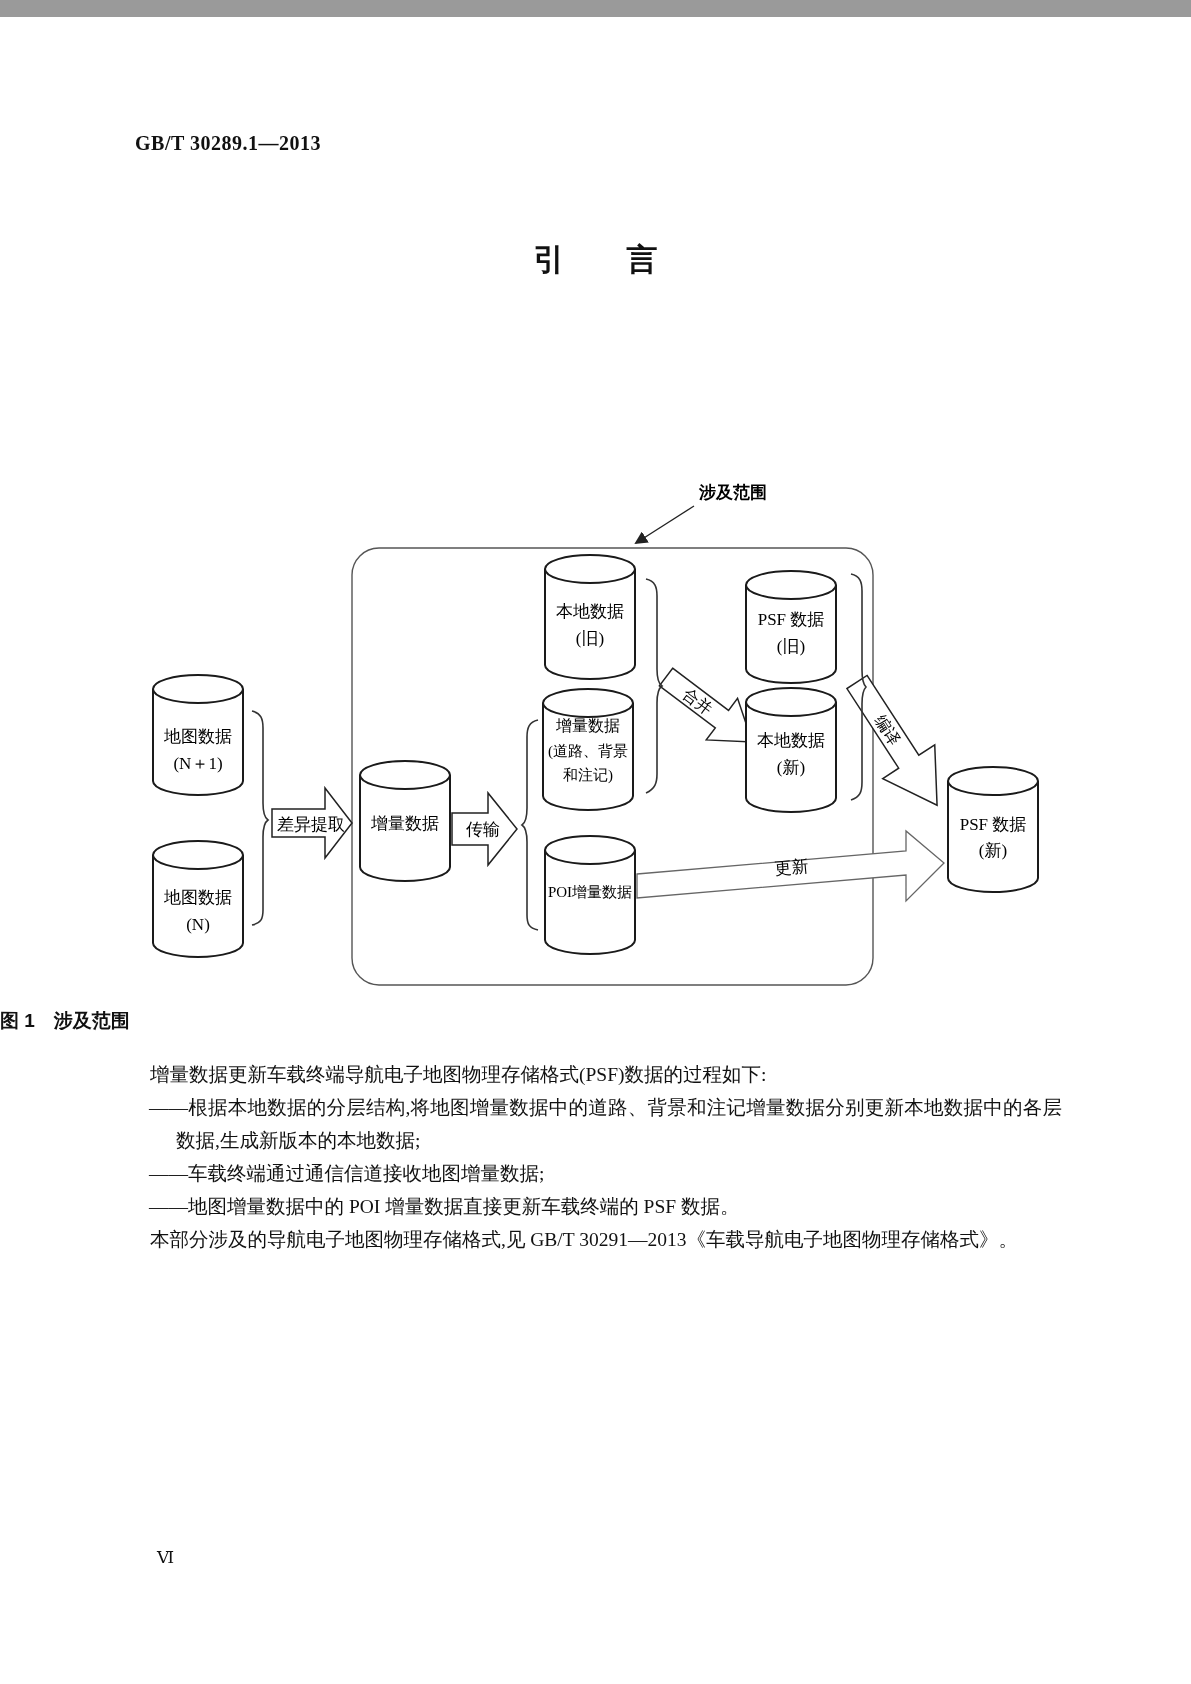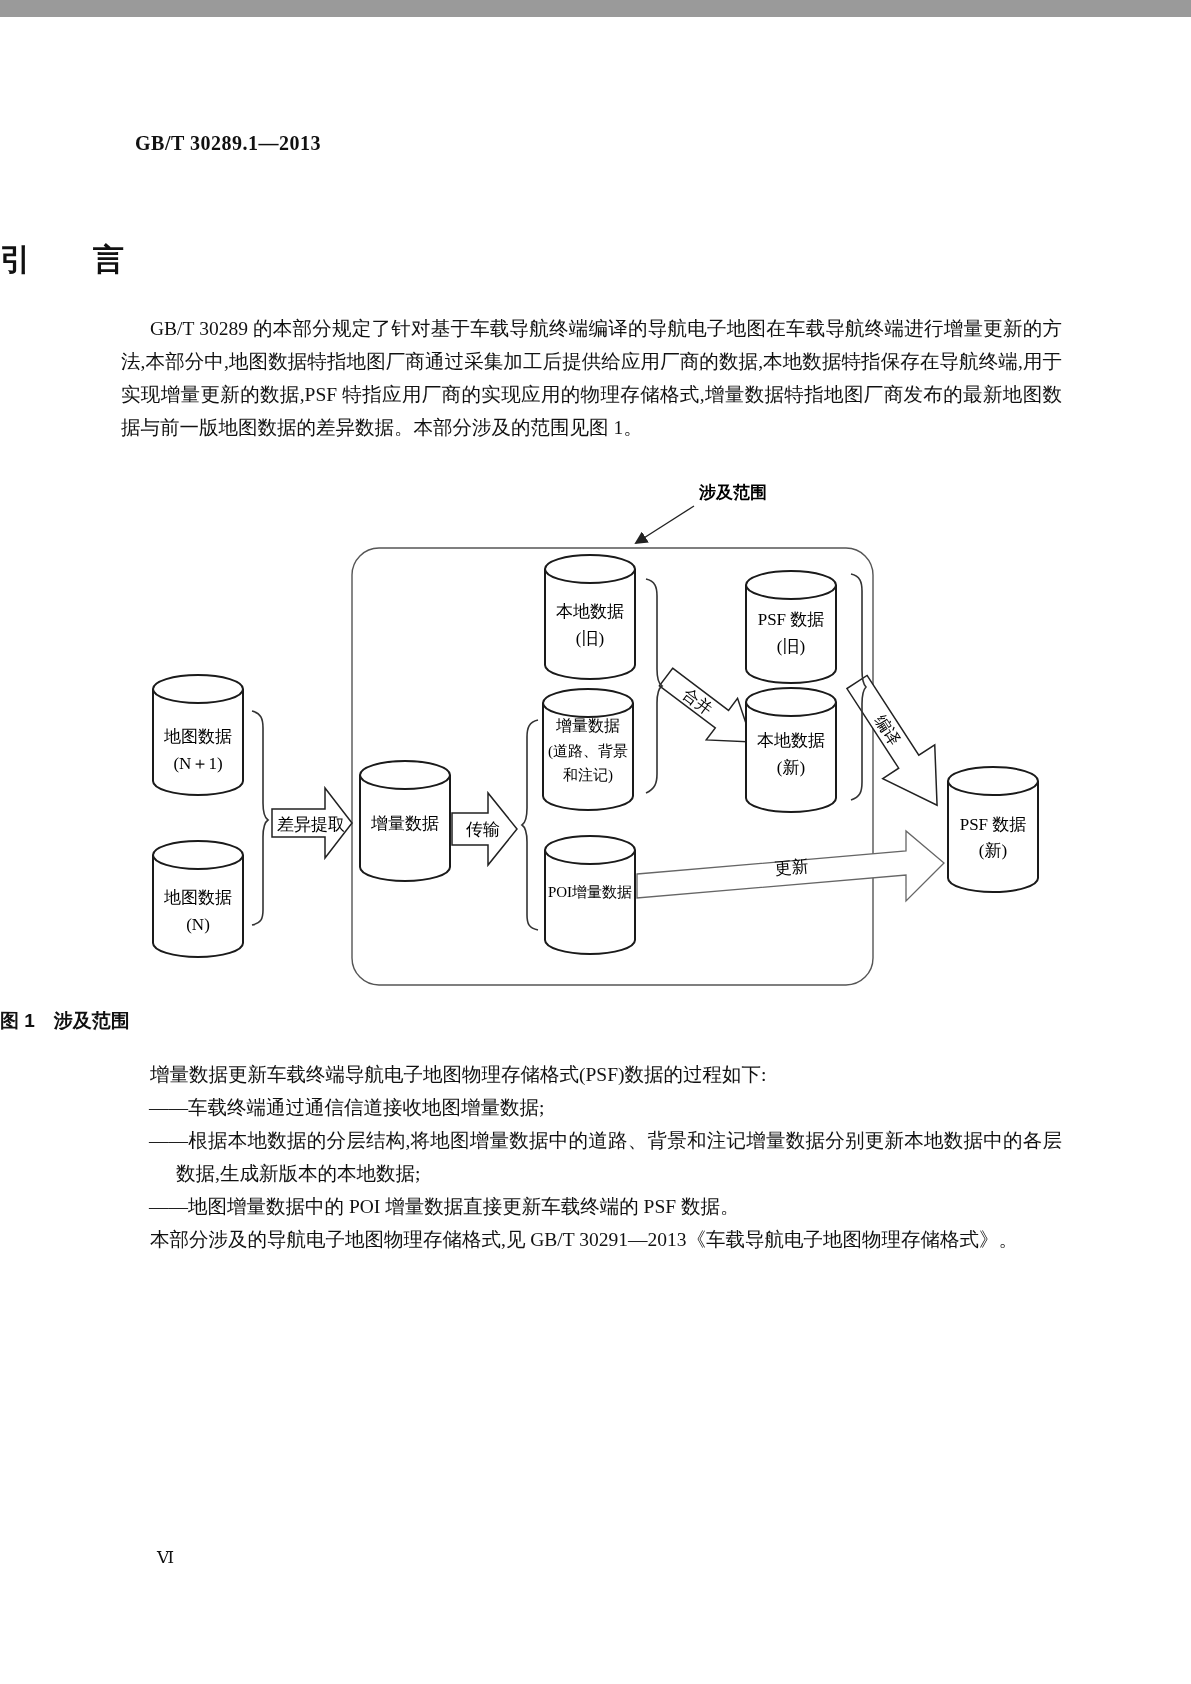--- a/index.html
+++ b/index.html
@@ -7,21 +7,21 @@
     position:relative; width:1191px; height:1684px; margin:17px auto;
     background:#ffffff; overflow:hidden;
     font-family:"Liberation Serif","DejaVu Serif",serif; color:#111;
   }
   .doc-number {
     position:absolute; left:135px; top:115px;
     font-size:20px; font-weight:bold; letter-spacing:.5px;
   }
   .page-title {
     position:absolute; left:0; top:222px; width:100%;
-    text-align:left; font-size:31px; font-weight:bold;
+    text-align:center; font-size:31px; font-weight:bold;
   }
   .para {
     position:absolute; left:121px; width:941px;
     font-size:19.5px; line-height:33px; text-align:justify;
   }
   .para-intro { top:295px; text-indent:29px; }
   .fig-caption {
     position:absolute; left:0; top:991px; width:100%; 
     font-size:19px; font-weight:bold;
     font-family:"Liberation Sans","DejaVu Sans",sans-serif;
@@ -45,21 +45,20 @@
   .ptr   { stroke:#222; stroke-width:1.3; fill:none; }
 </style>
 </head>
 <body>
 
 <div class="page">
 
   <div class="doc-number">GB/T 30289.1—2013</div>
   <div class="page-title">引　　言</div>
 
-  <div class="para para-intro">GB/T 30289 的本部分规定了针对基于车载导航终端编译的导航电子地图在车载导航终端进行增量更新的方法,本部分中,地图数据特指地图厂商通过采集加工后提供给应用厂商的数据,本地数据特指保存在导航终端,用于实现增量更新的数据,PSF 特指应用厂商的实现应用的物理存储格式,增量数据特指地图厂商发布的最新地图数据与前一版地图数据的差异数据。本部分涉及的范围见图 1。</div>
 
   <svg class="diagram" width="1191" height="1684" viewBox="0 0 1191 1684">
     <defs>
       <marker id="ah" viewBox="0 0 10 10" refX="8.5" refY="5" markerWidth="10" markerHeight="10" orient="auto">
         <path d="M0,0 L10,5 L0,10 Z" fill="#222"></path>
       </marker>
     </defs>
 
     <rect class="box" x="352" y="531" width="521" height="437" rx="27"></rect>
 
@@ -150,21 +149,21 @@
       <ellipse class="cylb" cx="993" cy="764" rx="45" ry="14"></ellipse>
       <text class="lbl" x="993" y="813">PSF 数据</text>
       <text class="lbl" x="993" y="839">(新)</text>
     </g>
   </svg>
 
   <div class="fig-caption">图 1　涉及范围</div>
 
   <div class="para process">
     <div class="lead">增量数据更新车载终端导航电子地图物理存储格式(PSF)数据的过程如下:</div>
+    <div class="item">——根据本地数据的分层结构,将地图增量数据中的道路、背景和注记增量数据分别更新本地数据中的各层数据,生成新版本的本地数据;</div>
     <div class="item">——车载终端通过通信信道接收地图增量数据;</div>
-    <div class="item">——根据本地数据的分层结构,将地图增量数据中的道路、背景和注记增量数据分别更新本地数据中的各层数据,生成新版本的本地数据;</div>
     <div class="item">——地图增量数据中的 POI 增量数据直接更新车载终端的 PSF 数据。</div>
     <div class="closing">本部分涉及的导航电子地图物理存储格式,见 GB/T 30291—2013《车载导航电子地图物理存储格式》。</div>
   </div>
 
   <div class="page-number">Ⅵ</div>
 
 </div>
 
 </body></html>

